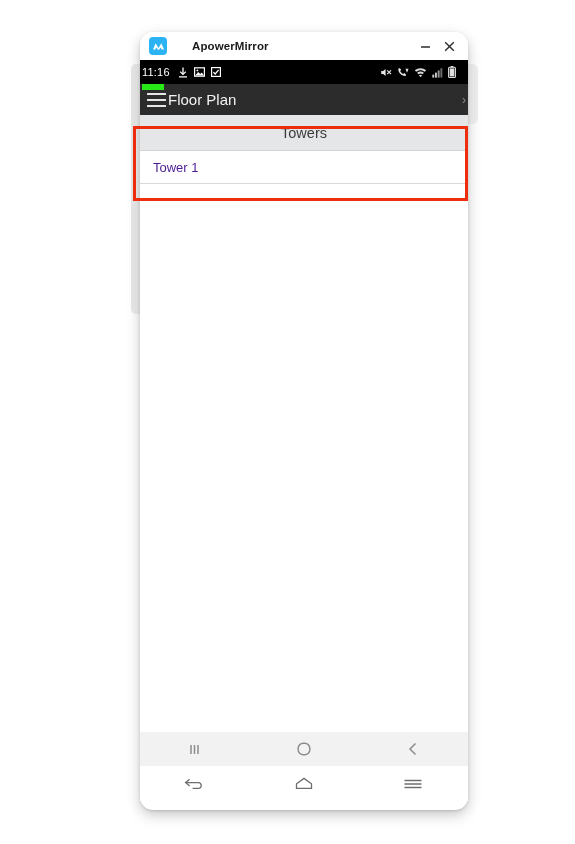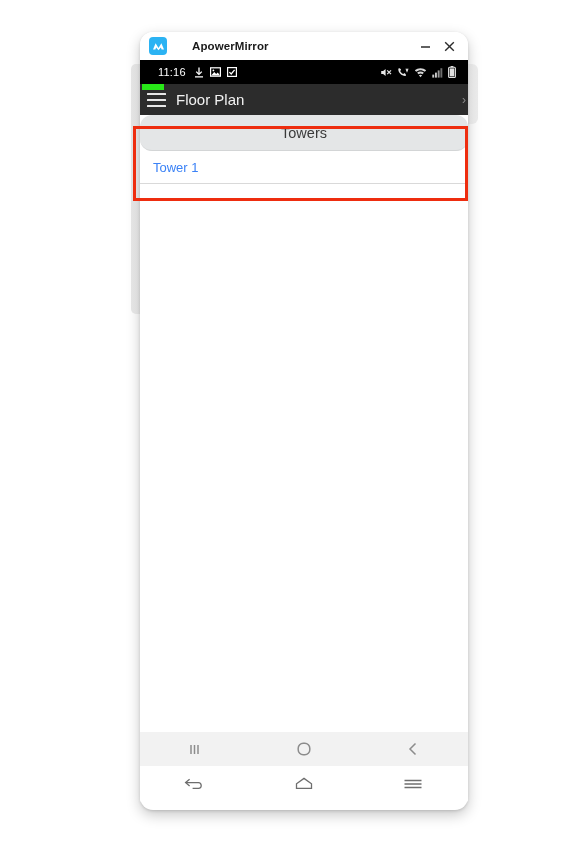--- a/index.html
+++ b/index.html
@@ -96,21 +96,21 @@
     cursor: pointer;
   }
   .win-btn svg { display: block; }
 
   
   #status-bar {
     height: 24px;
     background: #000000;
     display: flex;
     align-items: center;
-    padding: 0 12px 0 18px;
+    padding: 0 12px 0 2px;
     box-sizing: border-box;
     color: #ffffff;
   }
   #status-time {
     font-size: 11px;
     color: #ffffff;
     letter-spacing: 0.2px;
     font-family: "Liberation Sans", sans-serif;
   }
   #status-left-icons {
@@ -157,21 +157,21 @@
   }
   #hamburger-icon span {
     display: block;
     height: 2px;
     background: #e6e6e6;
     border-radius: 0.5px;
   }
   #app-bar-title {
     font-size: 15px;
     color: #f2f2f2;
-    margin-left: 10px;
+    margin-left: 2px;
     font-family: "Liberation Sans", sans-serif;
     white-space: nowrap;
   }
   #app-bar-chevron {
     margin-left: auto;
     margin-right: 2px;
     color: #8a8a8a;
     font-size: 12px;
     line-height: 1;
     cursor: pointer;
@@ -184,39 +184,38 @@
     position: relative;
   }
   #section-header {
     height: 36px;
     background: #e4e6e7;
     display: flex;
     align-items: center;
     justify-content: center;
     border-bottom: 1px solid #d3d5d6;
     box-sizing: border-box;
-    border-radius: 12px;
   }
   #section-header-label {
     font-size: 14.5px;
     color: #3a3a3a;
     font-family: "Liberation Sans", sans-serif;
   }
   .list-row {
     height: 32px;
     background: #ffffff;
     display: flex;
     align-items: center;
     padding-left: 13px;
     box-sizing: border-box;
     cursor: pointer;
   }
   .list-row-label {
     font-size: 13px;
-    color: #3b82f6;
+    color: #4c1d95;
     font-family: "Liberation Sans", sans-serif;
   }
   #list-divider {
     height: 1px;
     background: #d9d9d9;
     margin: 0;
   }
   #empty-body {
     background: #ffffff;
     flex: 1;

